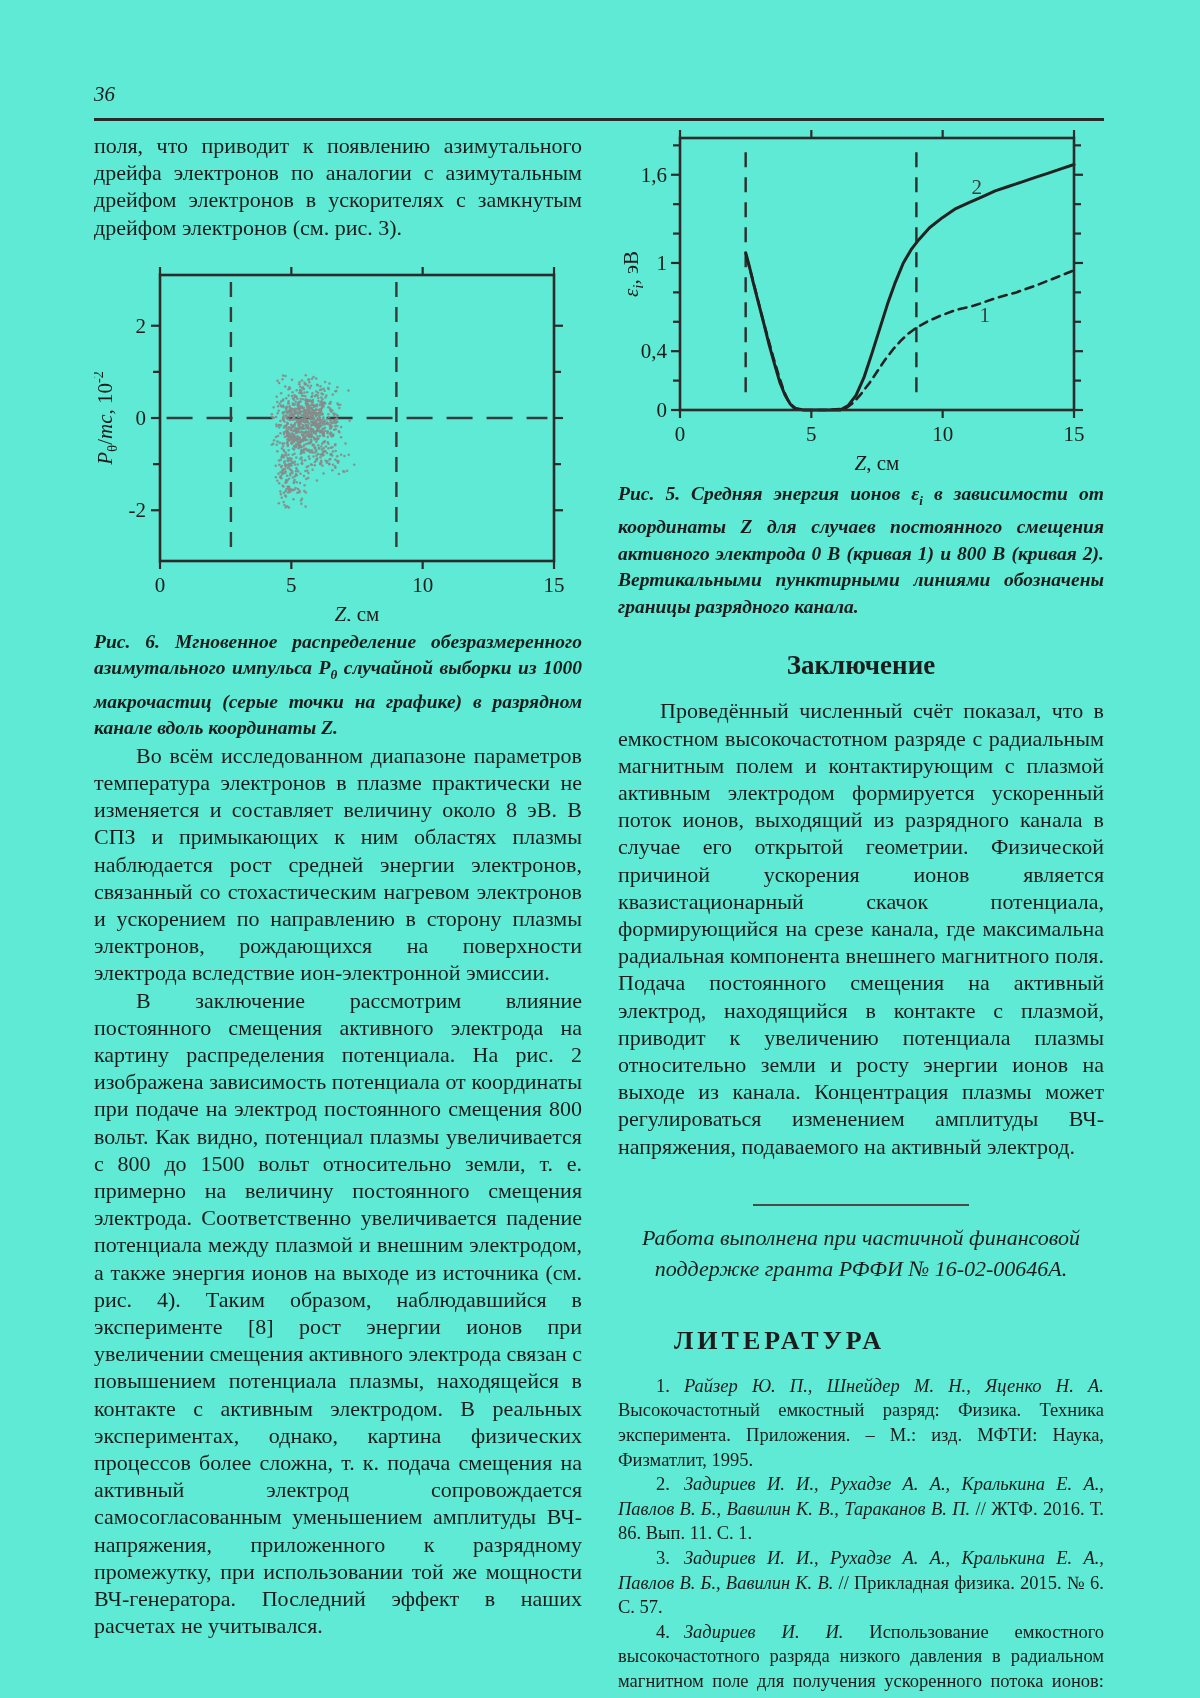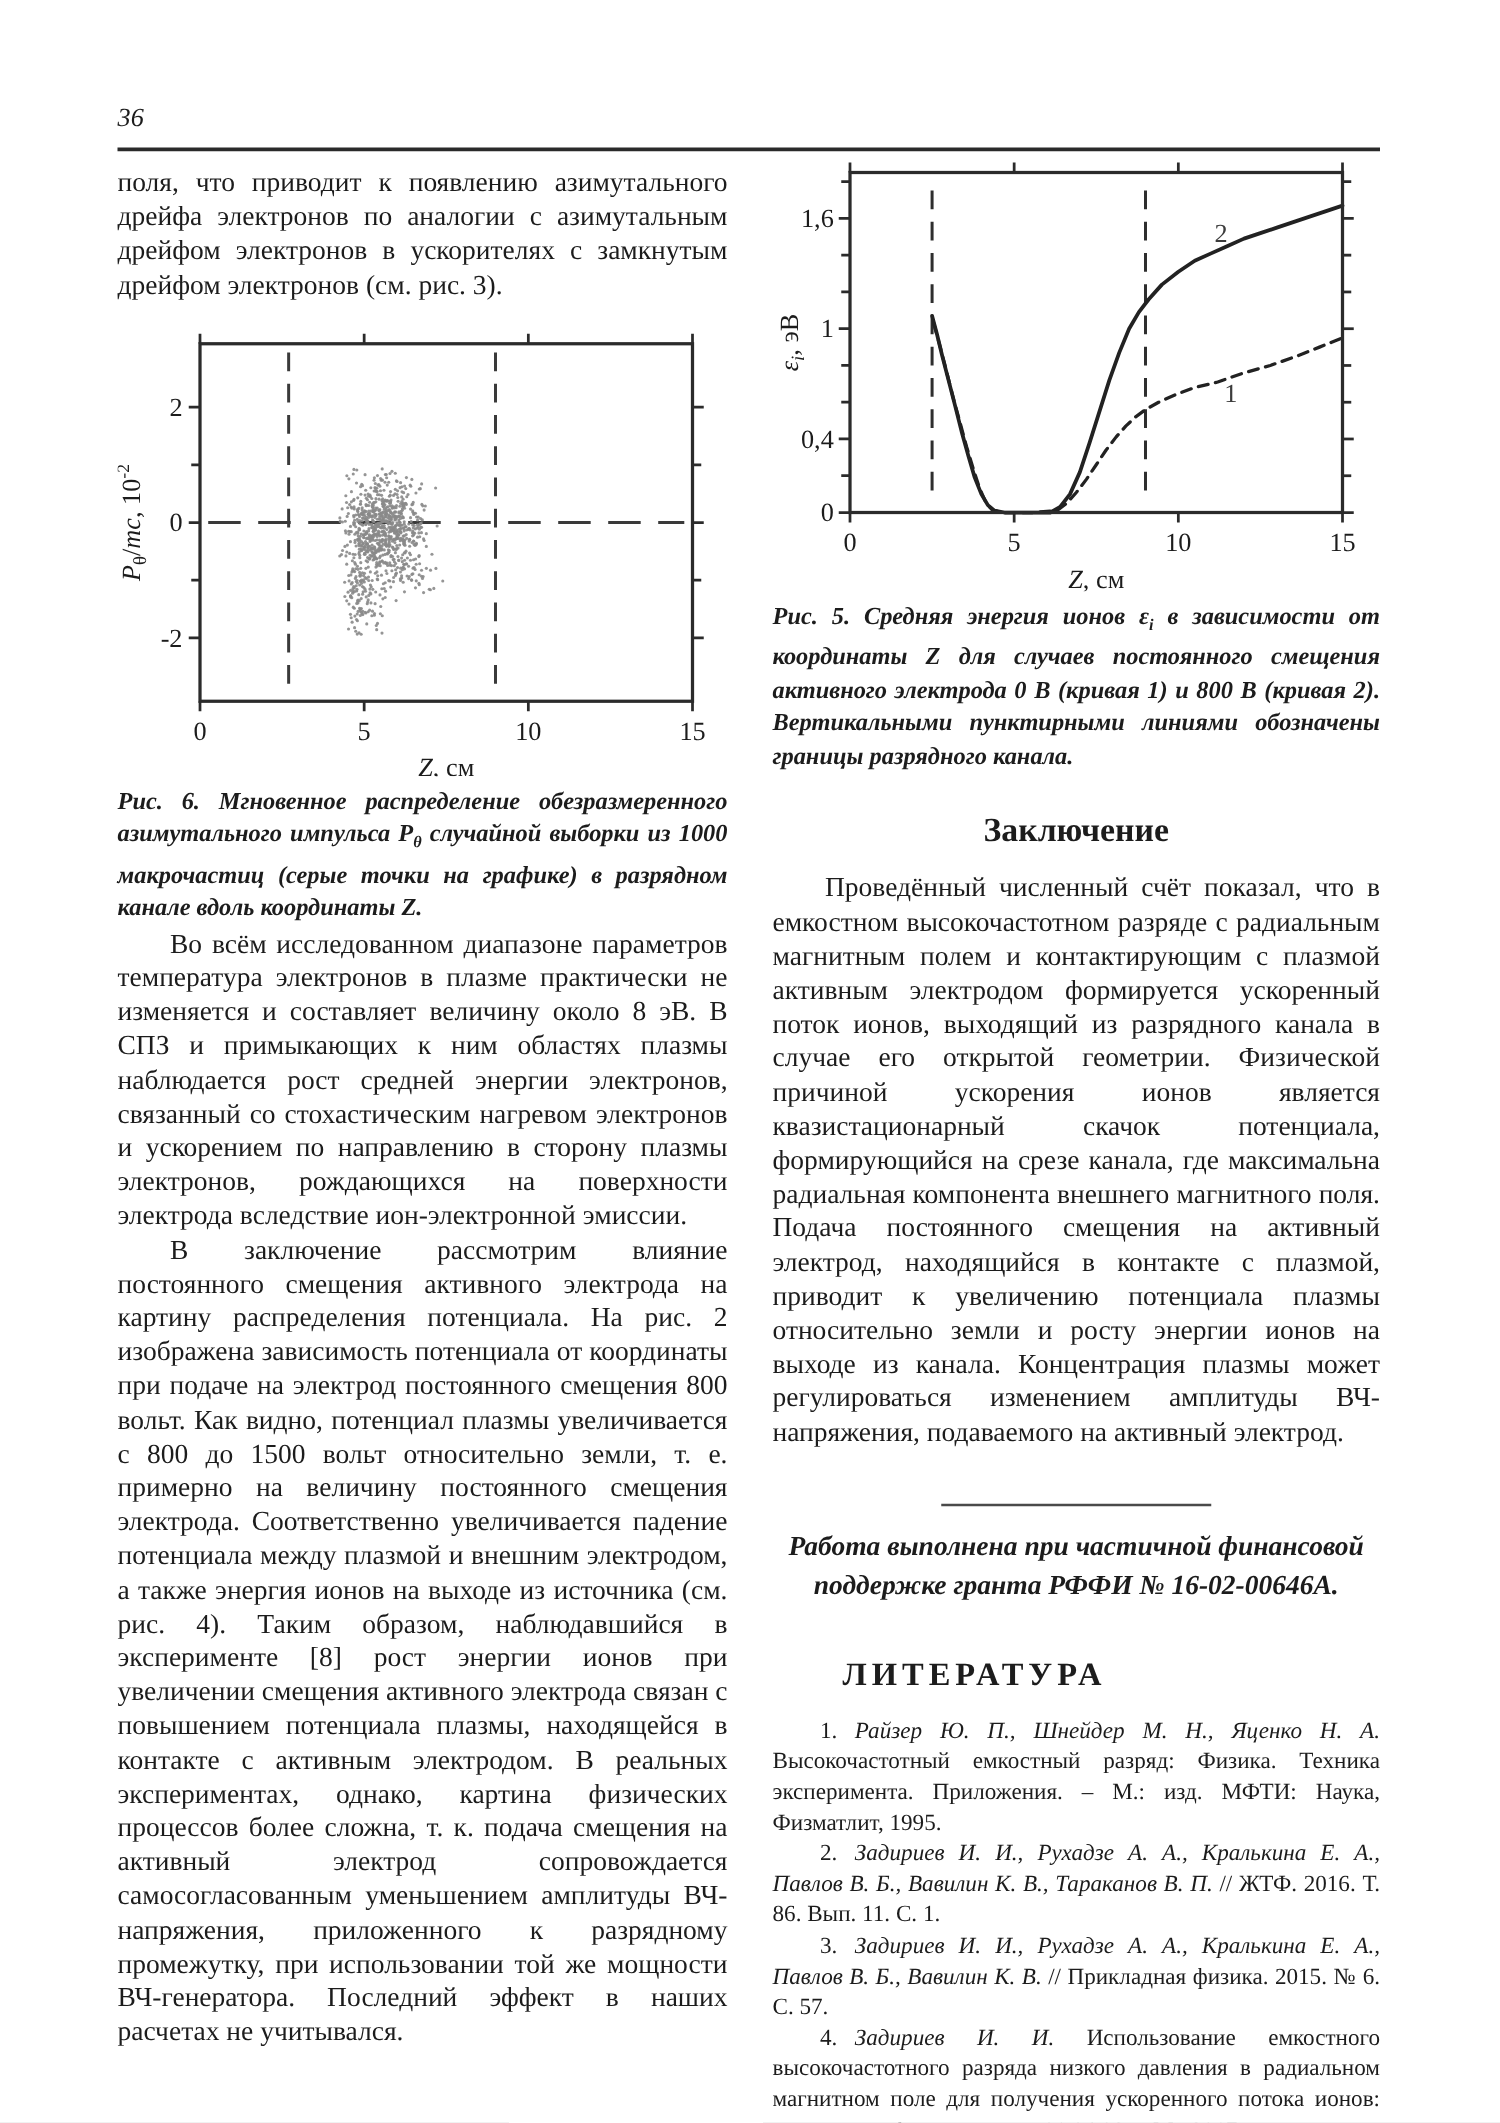--- a/index.html
+++ b/index.html
@@ -1,18 +1,18 @@
 <!DOCTYPE html>
 <html lang="ru"><head>
 <meta charset="utf-8">
 <style>
   html,body{margin:0;padding:0;background:#e8e8e8;}
   .page{
     position:relative;width:1200px;height:1698px;margin:0 auto;
-    background:#ffffff;color:#1c1c1c;
+    background:#5eead4;color:#1c1c1c;
     font-family:"Liberation Serif","DejaVu Serif",serif;
     overflow:hidden;
   }
   .header{
     position:absolute;left:94px;right:96px;top:82px;
     display:flex;justify-content:space-between;align-items:baseline;
     font-style:italic;font-size:21px;
   }
   .header-rule{
     position:absolute;left:94px;right:96px;top:118px;height:3px;background:#2a2a2a;
@@ -35,21 +35,21 @@
   .section-head{
     text-align:center;font-weight:bold;font-size:27px;
     margin-top:30px;margin-bottom:16px;
   }
   .ack-rule{
     width:216px;border:none;border-top:2px solid #4a4a4a;
     margin:44px auto 0 auto;
   }
   .ack{
     margin-top:16px;text-align:center;font-style:italic;
-    font-size:22px;line-height:31px;font-weight:bold;
+    font-size:22px;line-height:31px;
   }
   .lit-head{
     margin-top:42px;margin-left:56px;
     font-weight:bold;font-size:26px;letter-spacing:4px;
   }
   .refs{margin-top:18px;}
   .ref{font-size:18.5px;line-height:24.6px;text-align:justify;text-indent:38px;}
   .ref .num{margin-right:14px;}
   .ital{font-style:italic;}
 </style>

